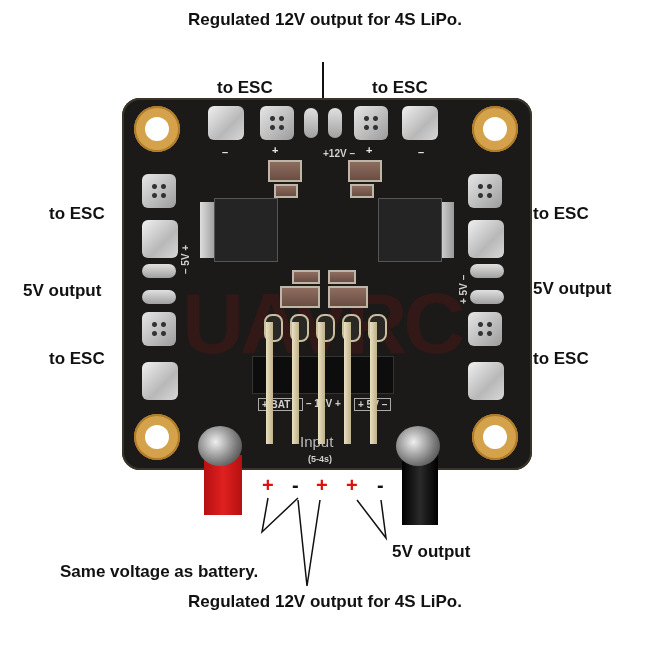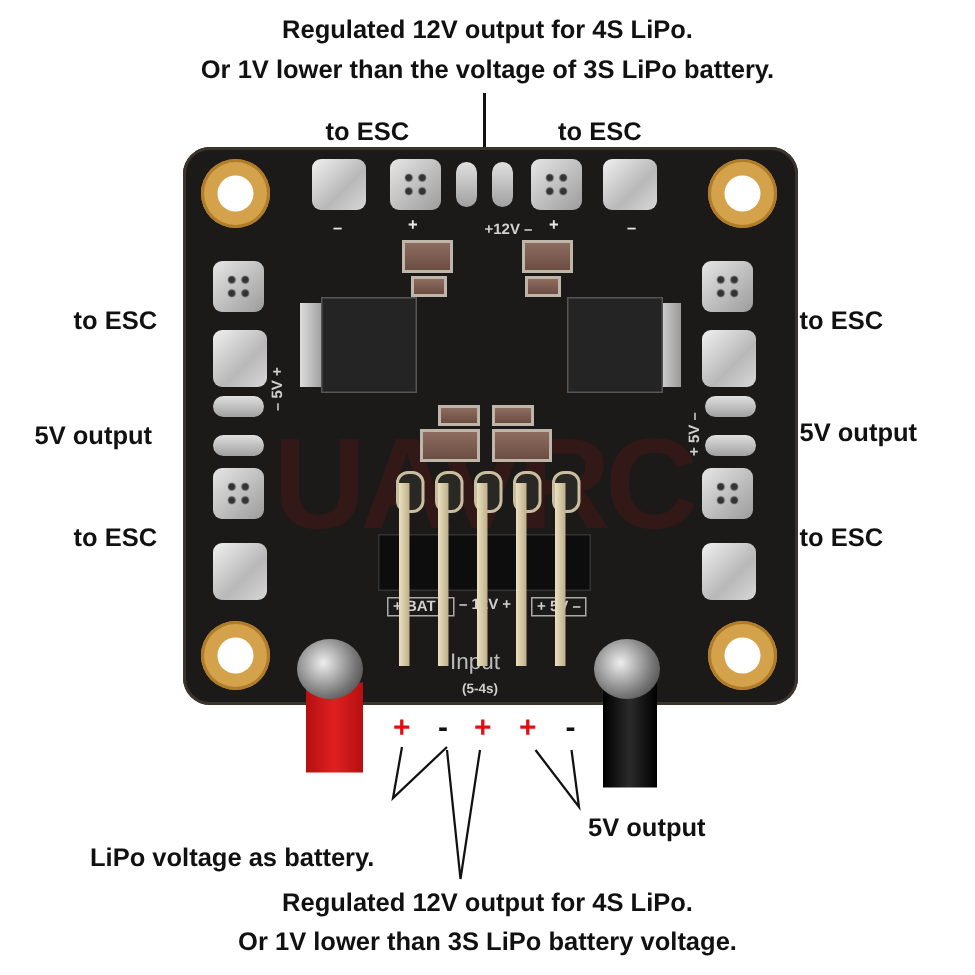--- a/index.html
+++ b/index.html
@@ -25,21 +25,20 @@
   .sym{position:absolute;font-weight:bold;font-size:20px;}
   .watermark{position:absolute;left:180px;top:276px;font-size:86px;font-weight:bold;color:rgba(120,20,20,.25);letter-spacing:-4px;}
   svg.lines{position:absolute;left:0;top:0;}
 </style>
 </head>
 <body>
 
 <div id="stage">
 
   <div class="lbl center" style="top:10px">Regulated 12V output for 4S LiPo.</div>
-  <div class="lbl center" style="top:37px">Or 1V lower than the voltage of 3S LiPo battery.</div>
   <div style="position:absolute;left:322px;top:62px;width:2px;height:38px;background:#111"></div>
 
   <div class="lbl" style="left:217px;top:78px">to ESC</div>
   <div class="lbl" style="left:372px;top:78px">to ESC</div>
   <div class="lbl" style="left:49px;top:204px">to ESC</div>
   <div class="lbl" style="left:23px;top:281px">5V output</div>
   <div class="lbl" style="left:49px;top:349px">to ESC</div>
   <div class="lbl" style="left:533px;top:204px">to ESC</div>
   <div class="lbl" style="left:533px;top:279px">5V output</div>
   <div class="lbl" style="left:533px;top:349px">to ESC</div>
@@ -124,17 +123,16 @@
   <div class="sym" style="left: 316px; top: 474px; color: rgb(224, 16, 16);">+</div>
   <div class="sym" style="left: 346px; top: 474px; color: rgb(224, 16, 16);">+</div>
   <div class="sym" style="left: 377px; top: 474px; color: rgb(17, 17, 17);">-</div>
 
   <svg class="lines" width="650" height="650">
     <polyline points="268,498 262,532 298,498" fill="none" stroke="#111" stroke-width="1.5"></polyline>
     <polyline points="298,500 307,586 320,500" fill="none" stroke="#111" stroke-width="1.5"></polyline>
     <polyline points="357,500 386,538 381,500" fill="none" stroke="#111" stroke-width="1.5"></polyline>
   </svg>
 
-  <div class="lbl" style="left:60px;top:562px">LiPo voltage as battery.</div>
+  <div class="lbl" style="left:60px;top:562px">Same voltage as battery.</div>
   <div class="lbl" style="left:392px;top:542px">5V output</div>
   <div class="lbl center" style="top:592px">Regulated 12V output for 4S LiPo.</div>
-  <div class="lbl center" style="top:618px">Or 1V lower than 3S LiPo battery voltage.</div>
 </div>
 
 </body></html>

